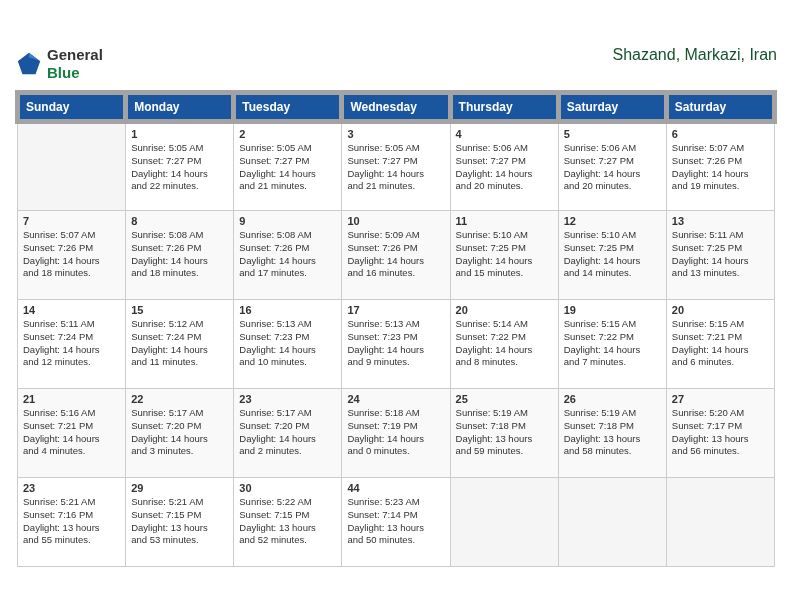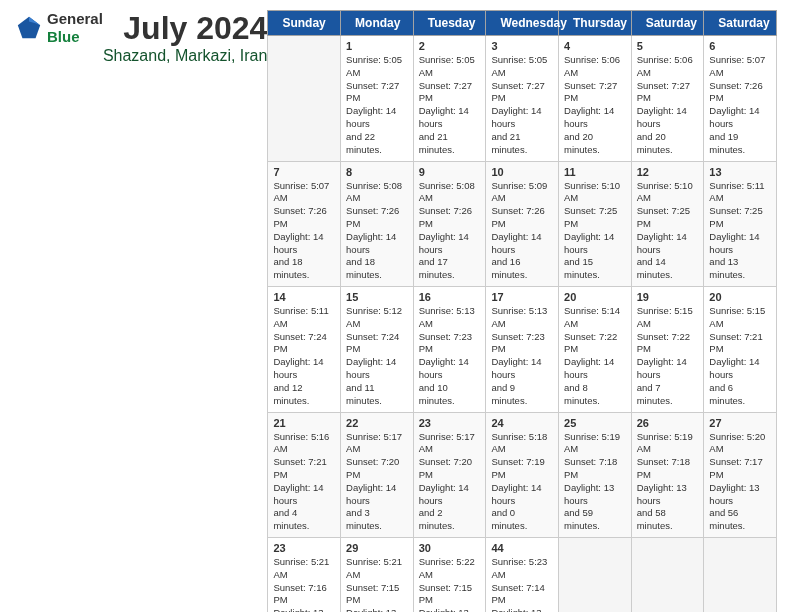--- a/index.html
+++ b/index.html
@@ -8,21 +8,22 @@
       background: #fff;
       width: 792px;
       height: 612px;
       overflow: hidden;
     }
     .page {
       width: 792px;
       height: 541px;
       padding: 10px 15px;
       display: flex;
-      flex-direction: row;
+      flex-direction: column;
+      margin-top: 36px;
     }
     .header {
       display: flex;
       justify-content: space-between;
       align-items: flex-start;
       margin-bottom: 8px;
     }
     .logo {
       display: flex;
       align-items: center;
@@ -56,23 +57,23 @@
       flex: 1;
       border: 1px solid #ccc;
       border-collapse: collapse;
       width: 100%;
       table-layout: fixed;
     }
     .calendar th {
       background-color: #1a56a0;
       color: #fff;
       text-align: left;
-      padding: 5px 14px;
+      padding: 5px 6px;
       font-size: 12px;
-      border: 1px solid #a3a3a3;
+      border: 5px solid #a3a3a3;
     }
     .calendar td {
       vertical-align: top;
       padding: 4px 5px;
       border: 1px solid #ccc;
       font-size: 9.5px;
       color: #333;
       background: #fff;
       height: 85px;
     }
@@ -105,21 +106,20 @@
       <svg class="logo-icon" viewBox="0 0 30 30" xmlns="http://www.w3.org/2000/svg">
         <polygon points="15,3 27,12 22,26 8,26 3,12" fill="#1a56a0"></polygon>
         <polygon points="15,3 27,12 22,10 15,8" fill="#3a7fd0"></polygon>
       </svg>
       <div class="logo-text">
         <div class="logo-general">General</div>
         <div class="logo-blue">Blue</div>
       </div>
     </div>
     <div class="title-block">
-      <h1>July 2024</h1>
       <h2>Shazand, Markazi, Iran</h2>
     </div>
   </div>
 
   <table class="calendar">
     <thead>
       <tr>
         <th>Sunday</th>
         <th>Monday</th>
         <th>Tuesday</th>

